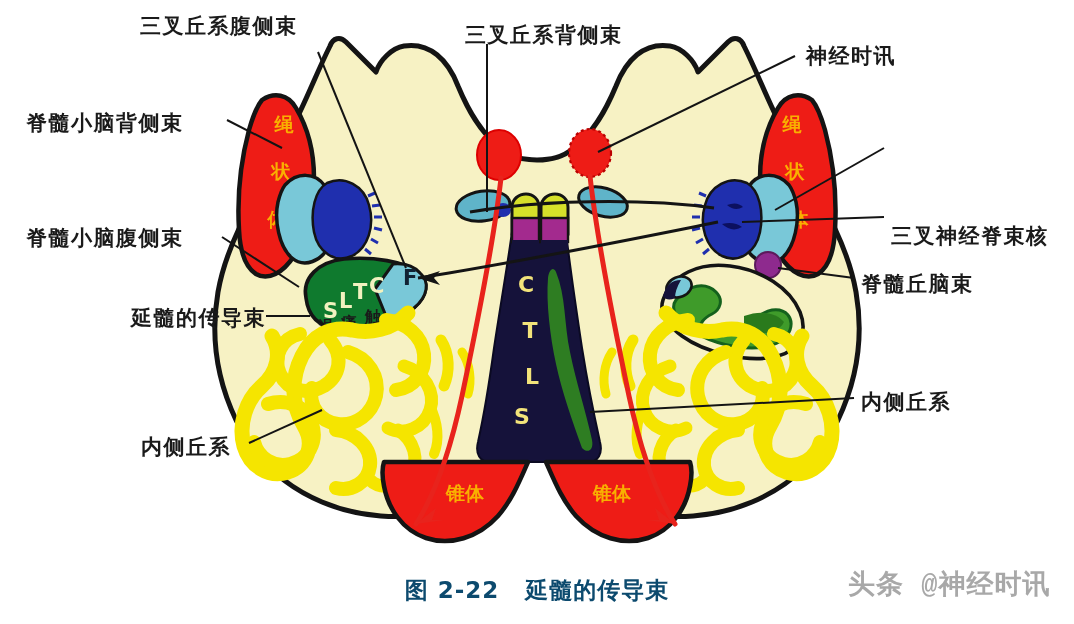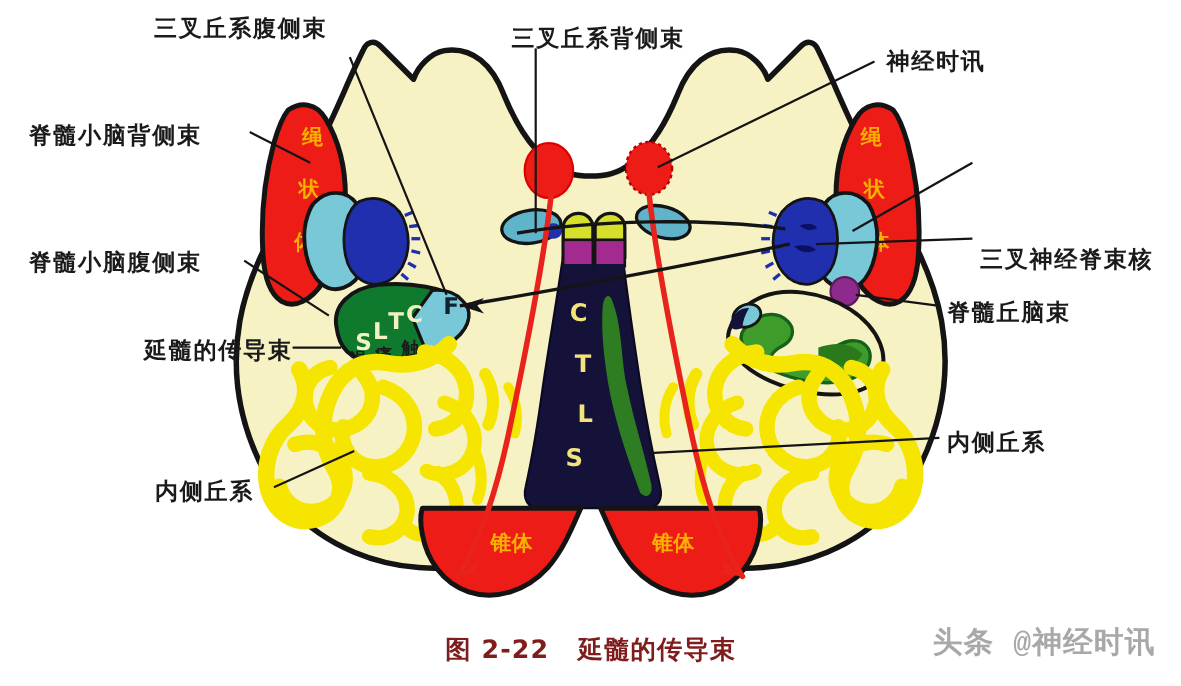--- a/index.html
+++ b/index.html
@@ -15,21 +15,21 @@
   .lbl{
     position:absolute;
     font-family:"DejaVu Sans","Liberation Sans",sans-serif;
     font-size:21px;font-weight:700;color:#1a1a1a;
     white-space:nowrap;letter-spacing:1.5px;line-height:1;
     -webkit-font-smoothing:antialiased;
   }
   .caption{
     position:absolute;left:0;right:0;top:575px;text-align:center;
     font-family:"DejaVu Sans","Liberation Sans",sans-serif;
-    font-size:23px;font-weight:700;color:#7f1d1d;letter-spacing:1px;
+    font-size:23px;font-weight:700;color:#0c4a6e;letter-spacing:1px;
   }
   .caption .num{margin-right:26px;}
   .wm{
     position:absolute;left:848px;top:566px;
     font-family:Liberation Mono, monospace;
     font-size:27px;font-weight:700;color:#9a9a9a;letter-spacing:1px;
     opacity:.85;
   }
   .in-svg-text{font-family:"DejaVu Sans","Liberation Sans",sans-serif;}
 </style>

